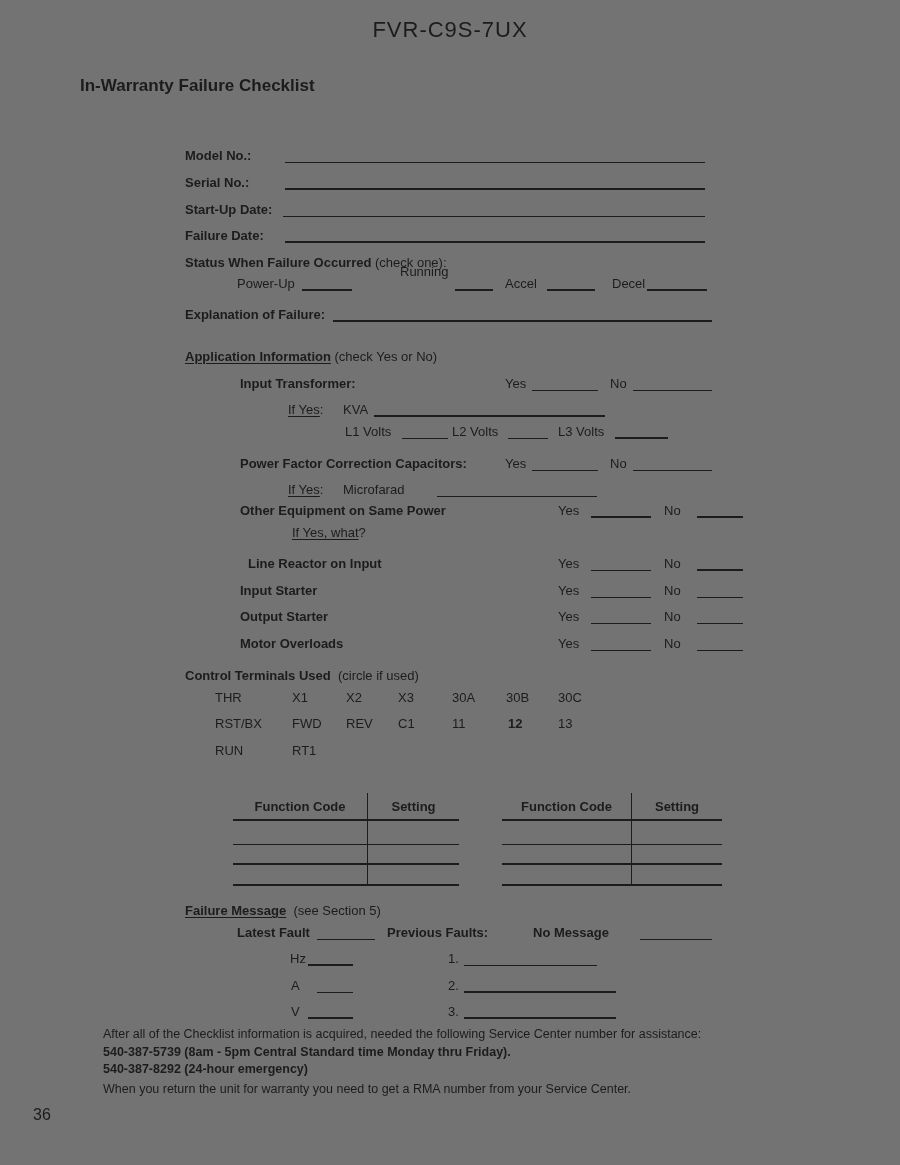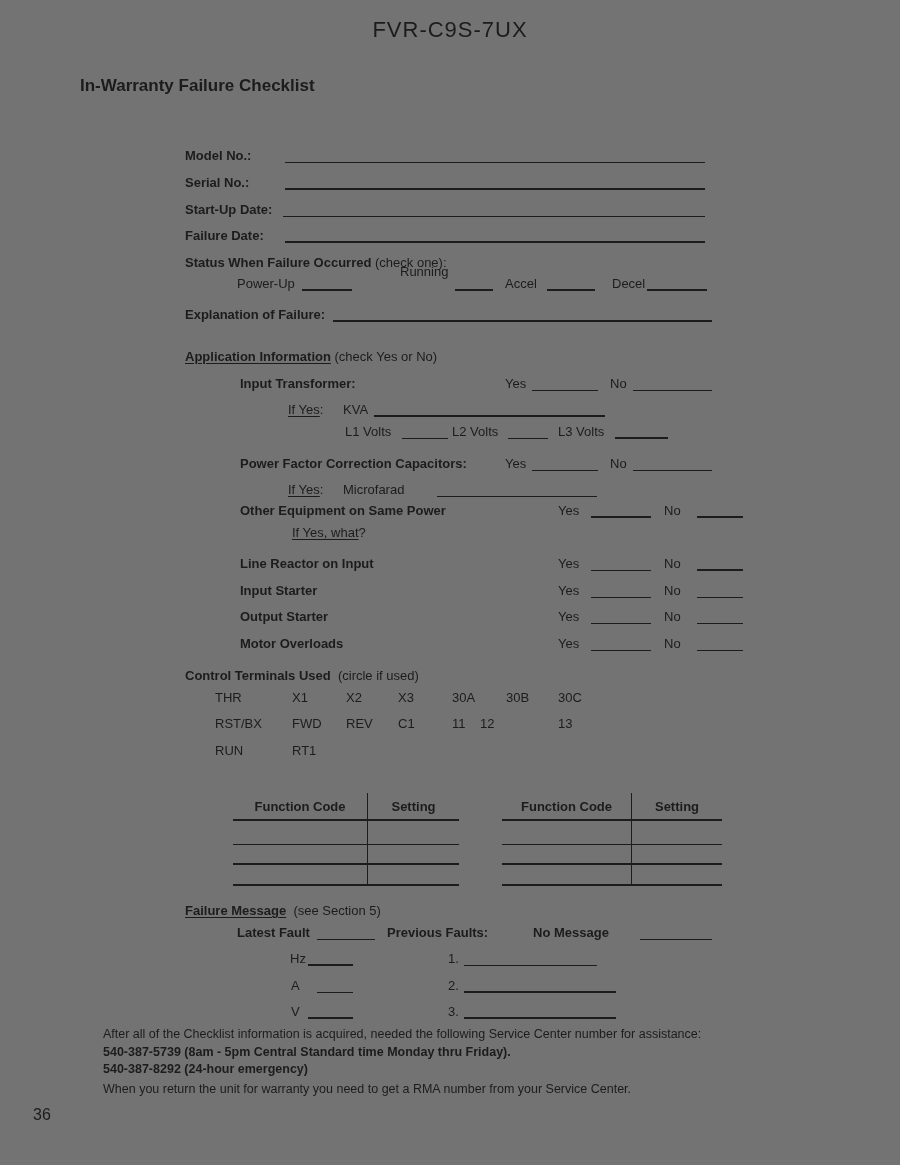--- a/index.html
+++ b/index.html
@@ -96,21 +96,21 @@
   <span class="fill" style="left:437px; top:482px; width:160px;"></span>
 
   <span class="abs b" style="left:240px; top:503px;">Other Equipment on Same Power</span>
   <span class="abs" style="left:558px; top:503px;">Yes</span>
   <span class="fill th" style="left:591px; top:503px; width:60px;"></span>
   <span class="abs" style="left:664px; top:503px;">No</span>
   <span class="fill th" style="left:697px; top:503px; width:46px;"></span>
 
   <span class="abs" style="left:292px; top:525px;"><span class="u">If Yes, what</span><span>?</span></span>
 
-  <span class="abs b" style="left:240px; top:556px;">Line Reactor on Input</span>
+  <span class="abs b" style="left:248px; top:556px;">Line Reactor on Input</span>
   <span class="abs" style="left:558px; top:556px;">Yes</span>
   <span class="fill" style="left:591px; top:556px; width:60px;"></span>
   <span class="abs" style="left:664px; top:556px;">No</span>
   <span class="fill th" style="left:697px; top:556px; width:46px;"></span>
 
   <span class="abs b" style="left:240px; top:583px;">Input Starter</span>
   <span class="abs" style="left:558px; top:583px;">Yes</span>
   <span class="fill" style="left:591px; top:583px; width:60px;"></span>
   <span class="abs" style="left:664px; top:583px;">No</span>
   <span class="fill" style="left:697px; top:583px; width:46px;"></span>
@@ -135,21 +135,21 @@
   <span class="abs" style="left:398px; top:690px;">X3</span>
   <span class="abs" style="left:452px; top:690px;">30A</span>
   <span class="abs" style="left:506px; top:690px;">30B</span>
   <span class="abs" style="left:558px; top:690px;">30C</span>
 
   <span class="abs" style="left:215px; top:716px;">RST/BX</span>
   <span class="abs" style="left:292px; top:716px;">FWD</span>
   <span class="abs" style="left:346px; top:716px;">REV</span>
   <span class="abs" style="left:398px; top:716px;">C1</span>
   <span class="abs" style="left:452px; top:716px;">11</span>
-  <span class="abs" style="left:480px; top:716px;">12</span>
+  <span class="abs" style="left:508px; top:716px;font-weight:bold;">12</span>
   <span class="abs" style="left:558px; top:716px;">13</span>
 
   <span class="abs" style="left:215px; top:743px;text-align:right;">RUN</span>
   <span class="abs" style="left:292px; top:743px;">RT1</span>
 
 
   <div class="fc-table" style="left:233px; width:226px;">
     <div class="fc-row fc-head">
       <div class="fc-c1" style="width:135px;">Function Code</div>
       <div class="fc-c2">Setting</div>

